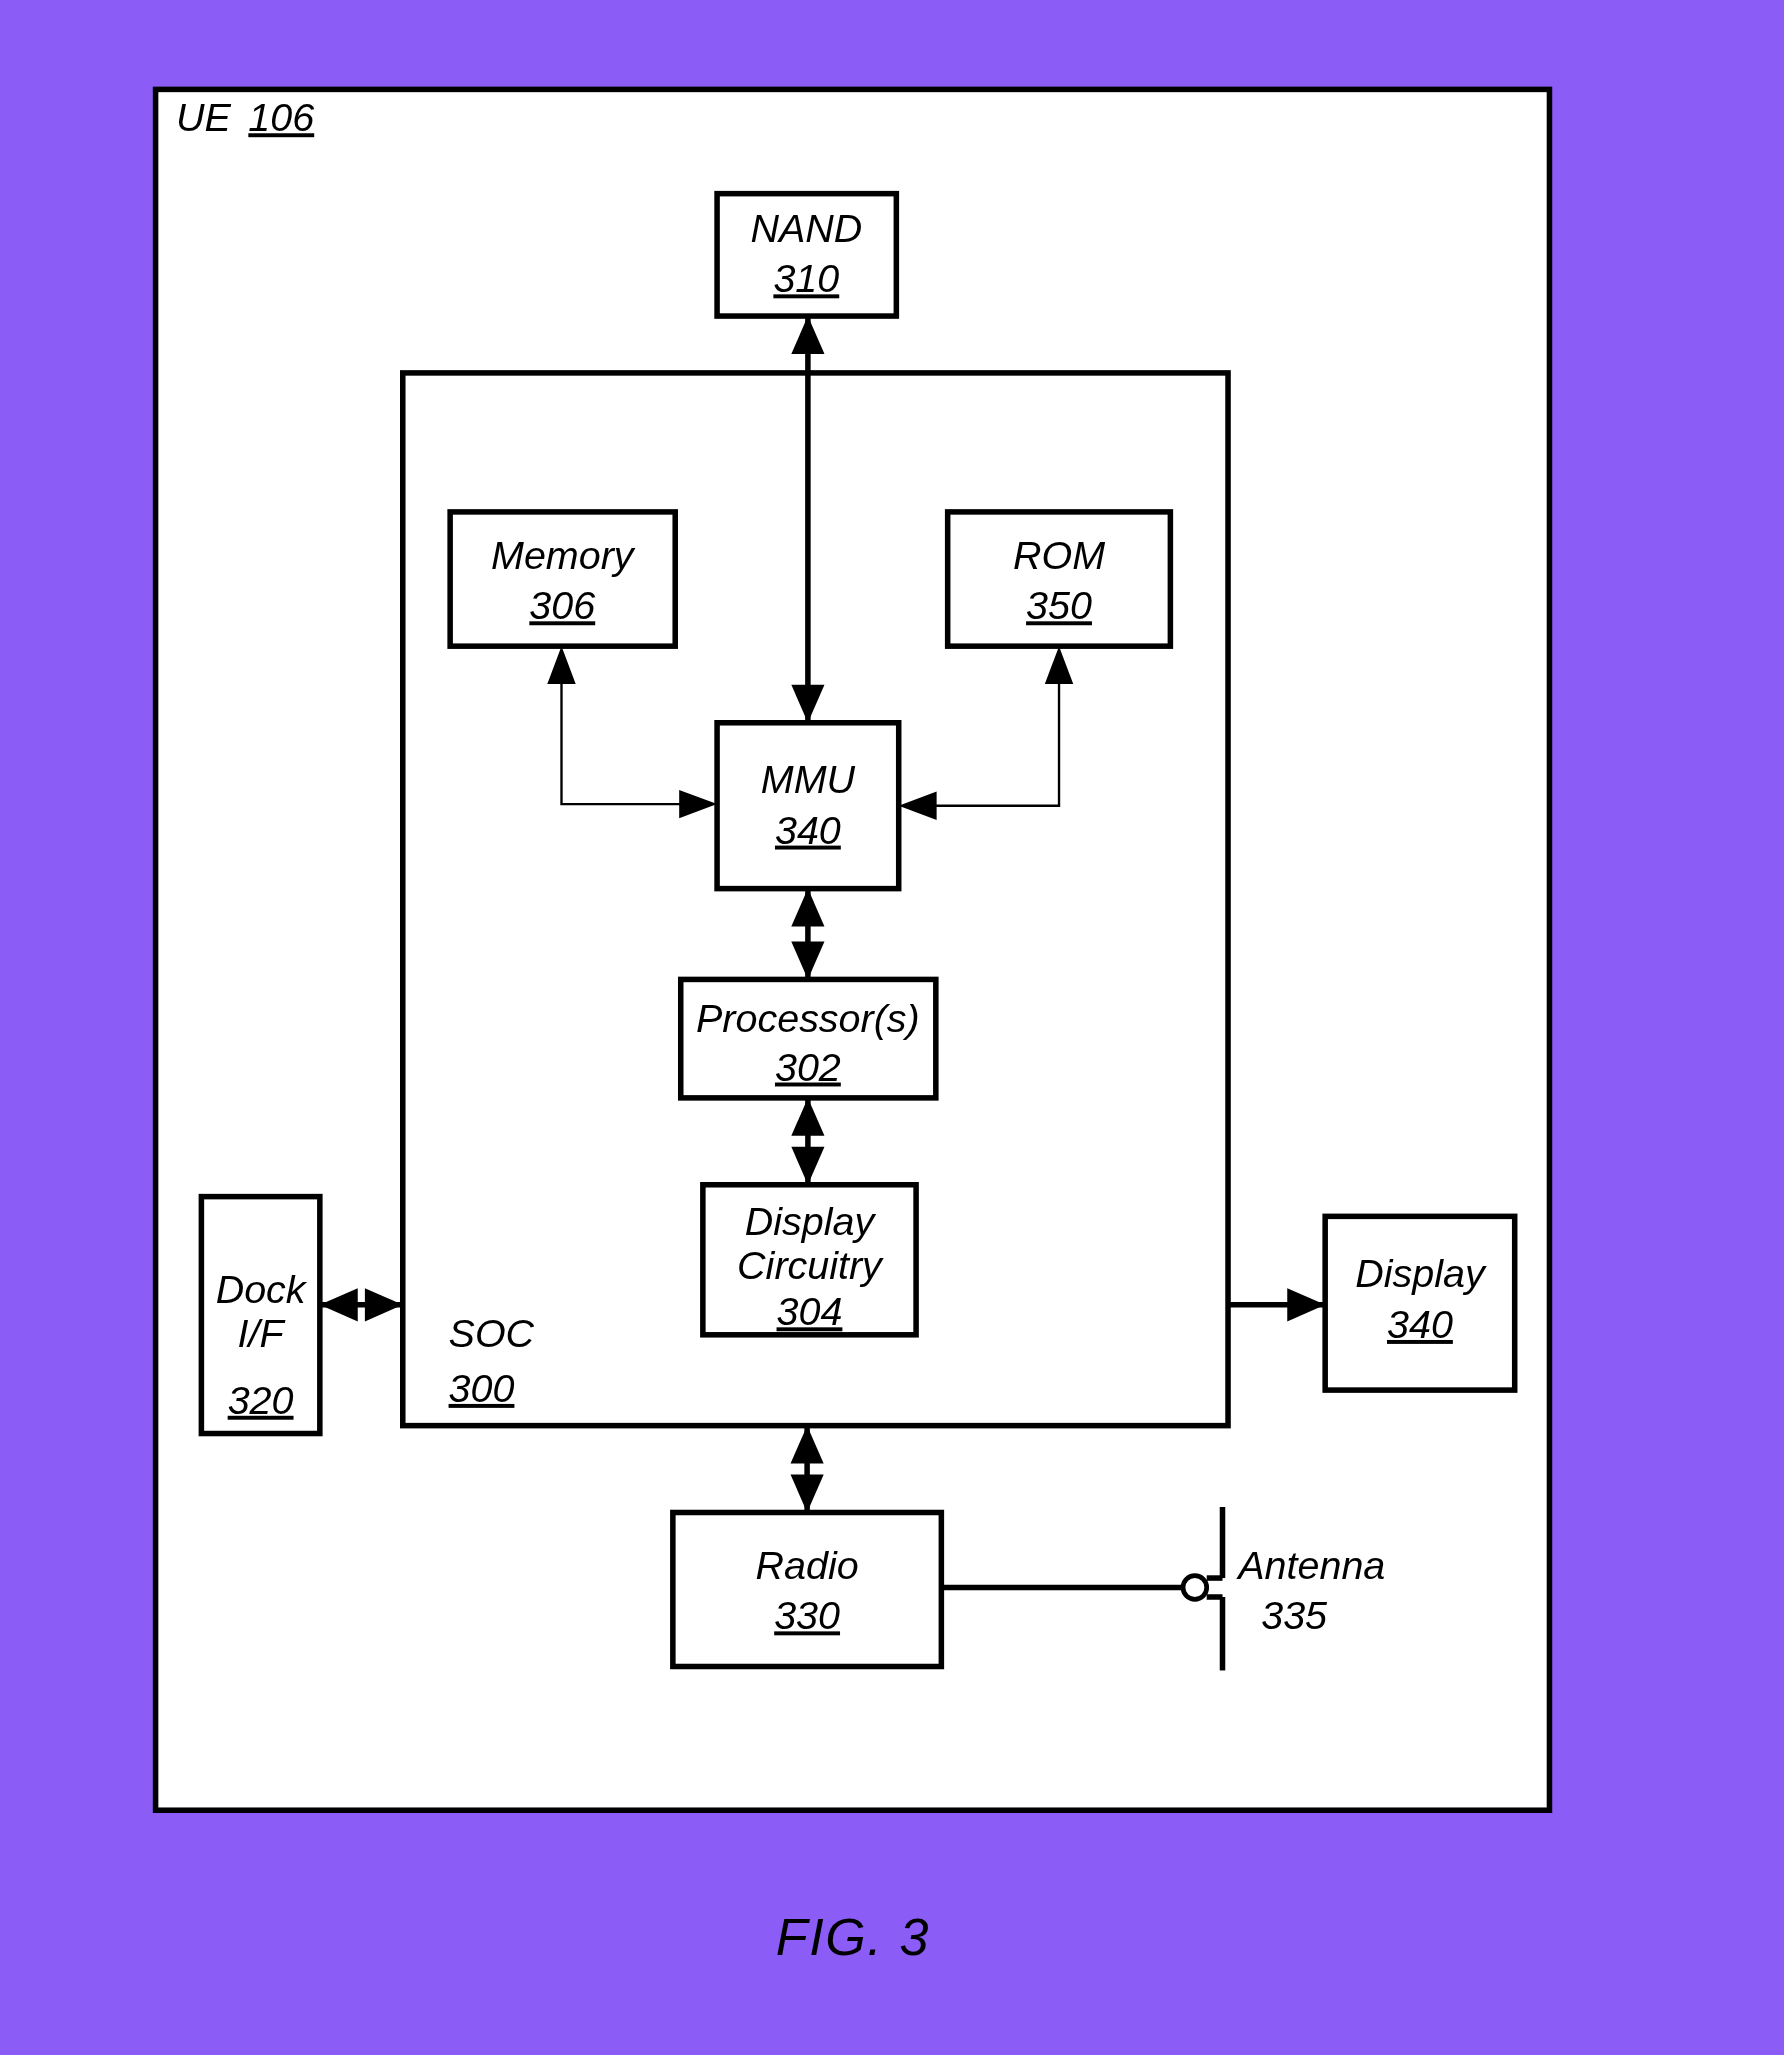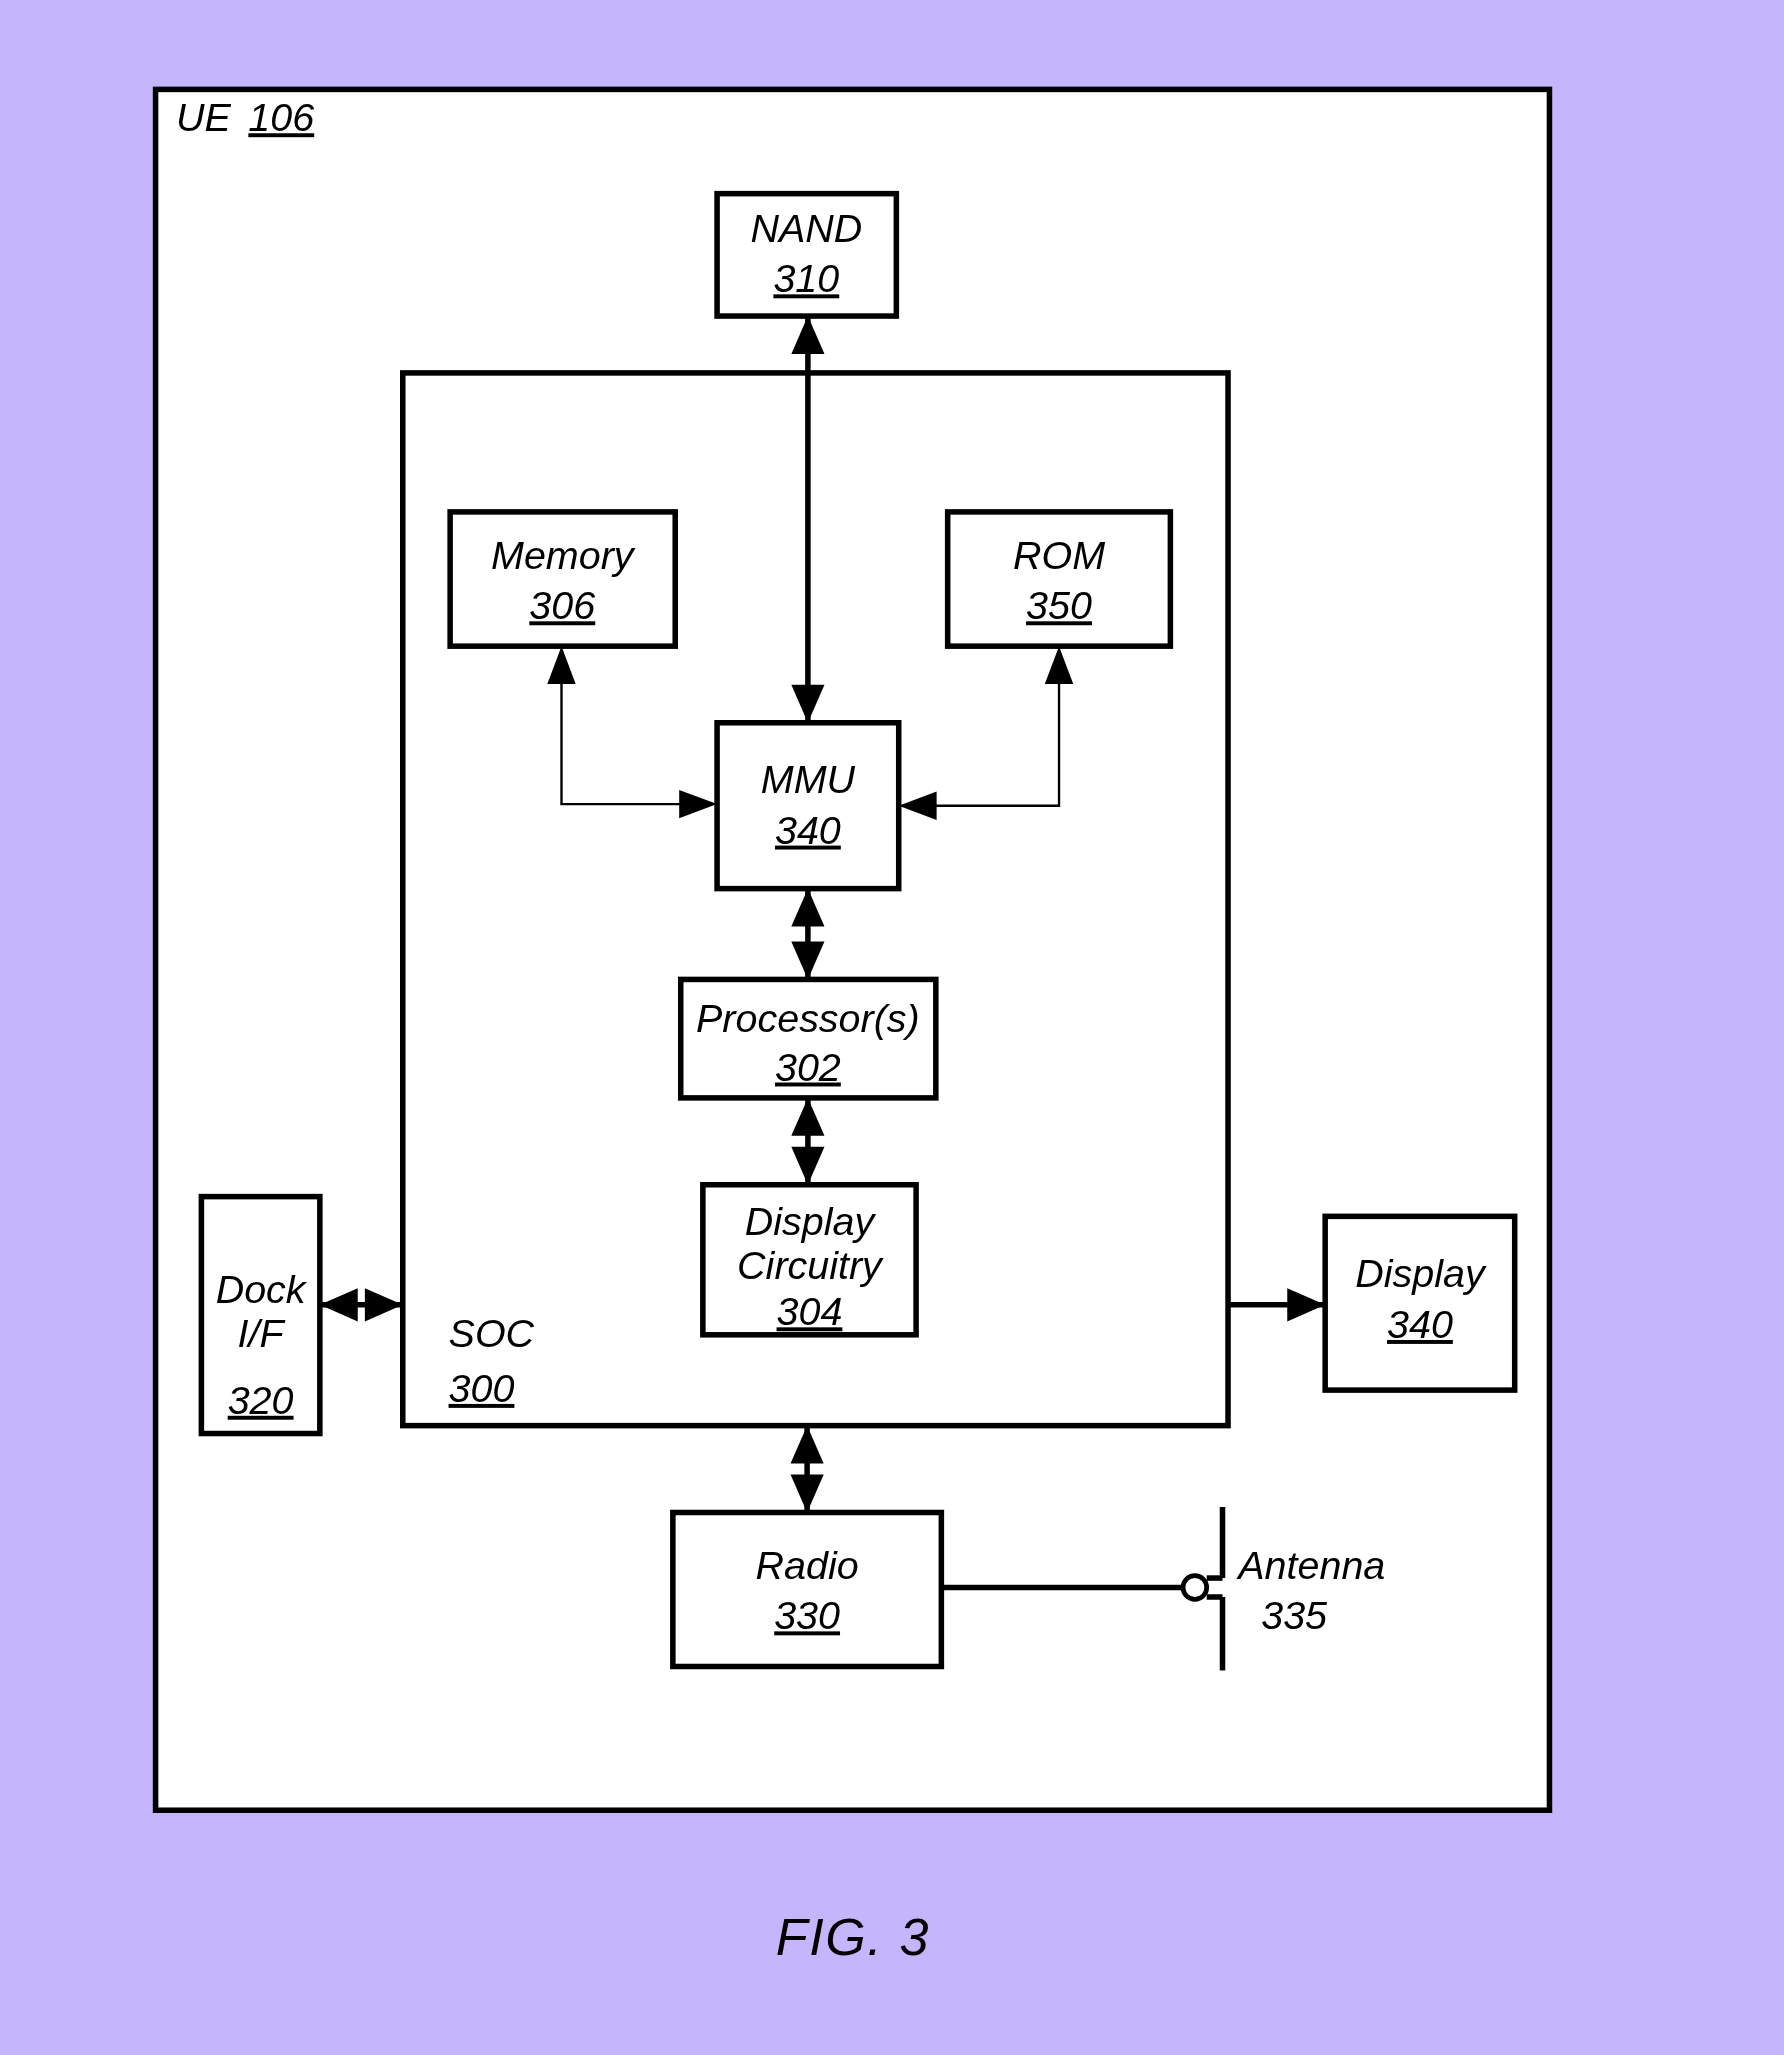--- a/index.html
+++ b/index.html
@@ -8,21 +8,21 @@
     padding: 0;
     background: #ffffff;
   }
   body {
     font-family: "Liberation Sans", sans-serif;
   }
   #figure-root {
     position: relative;
     width: 1784px;
     height: 2056px;
-    background: #c4b5fd;
+    background: #8b5cf6;
     overflow: hidden;
   }
   #figure-svg {
     position: absolute;
     left: 0;
     top: 0;
     width: 1784px;
     height: 2056px;
     display: block;
   }

